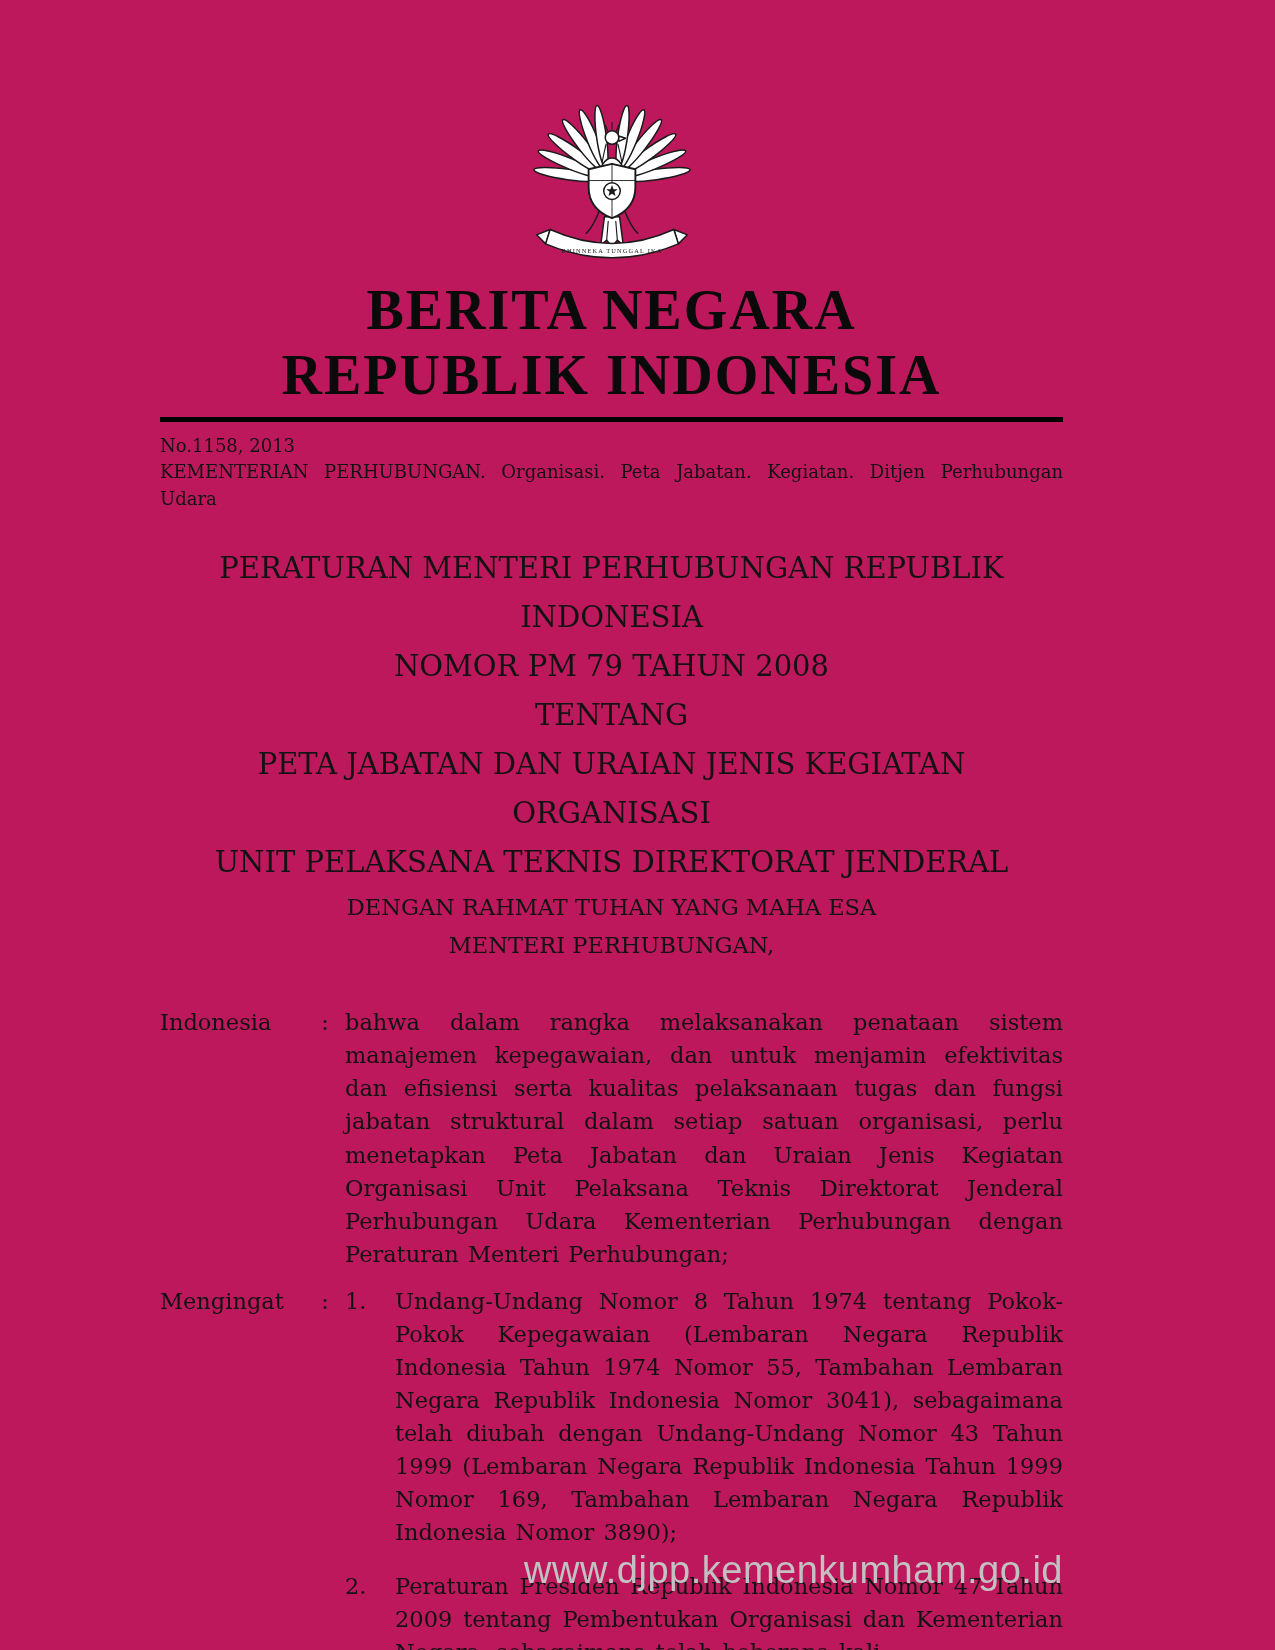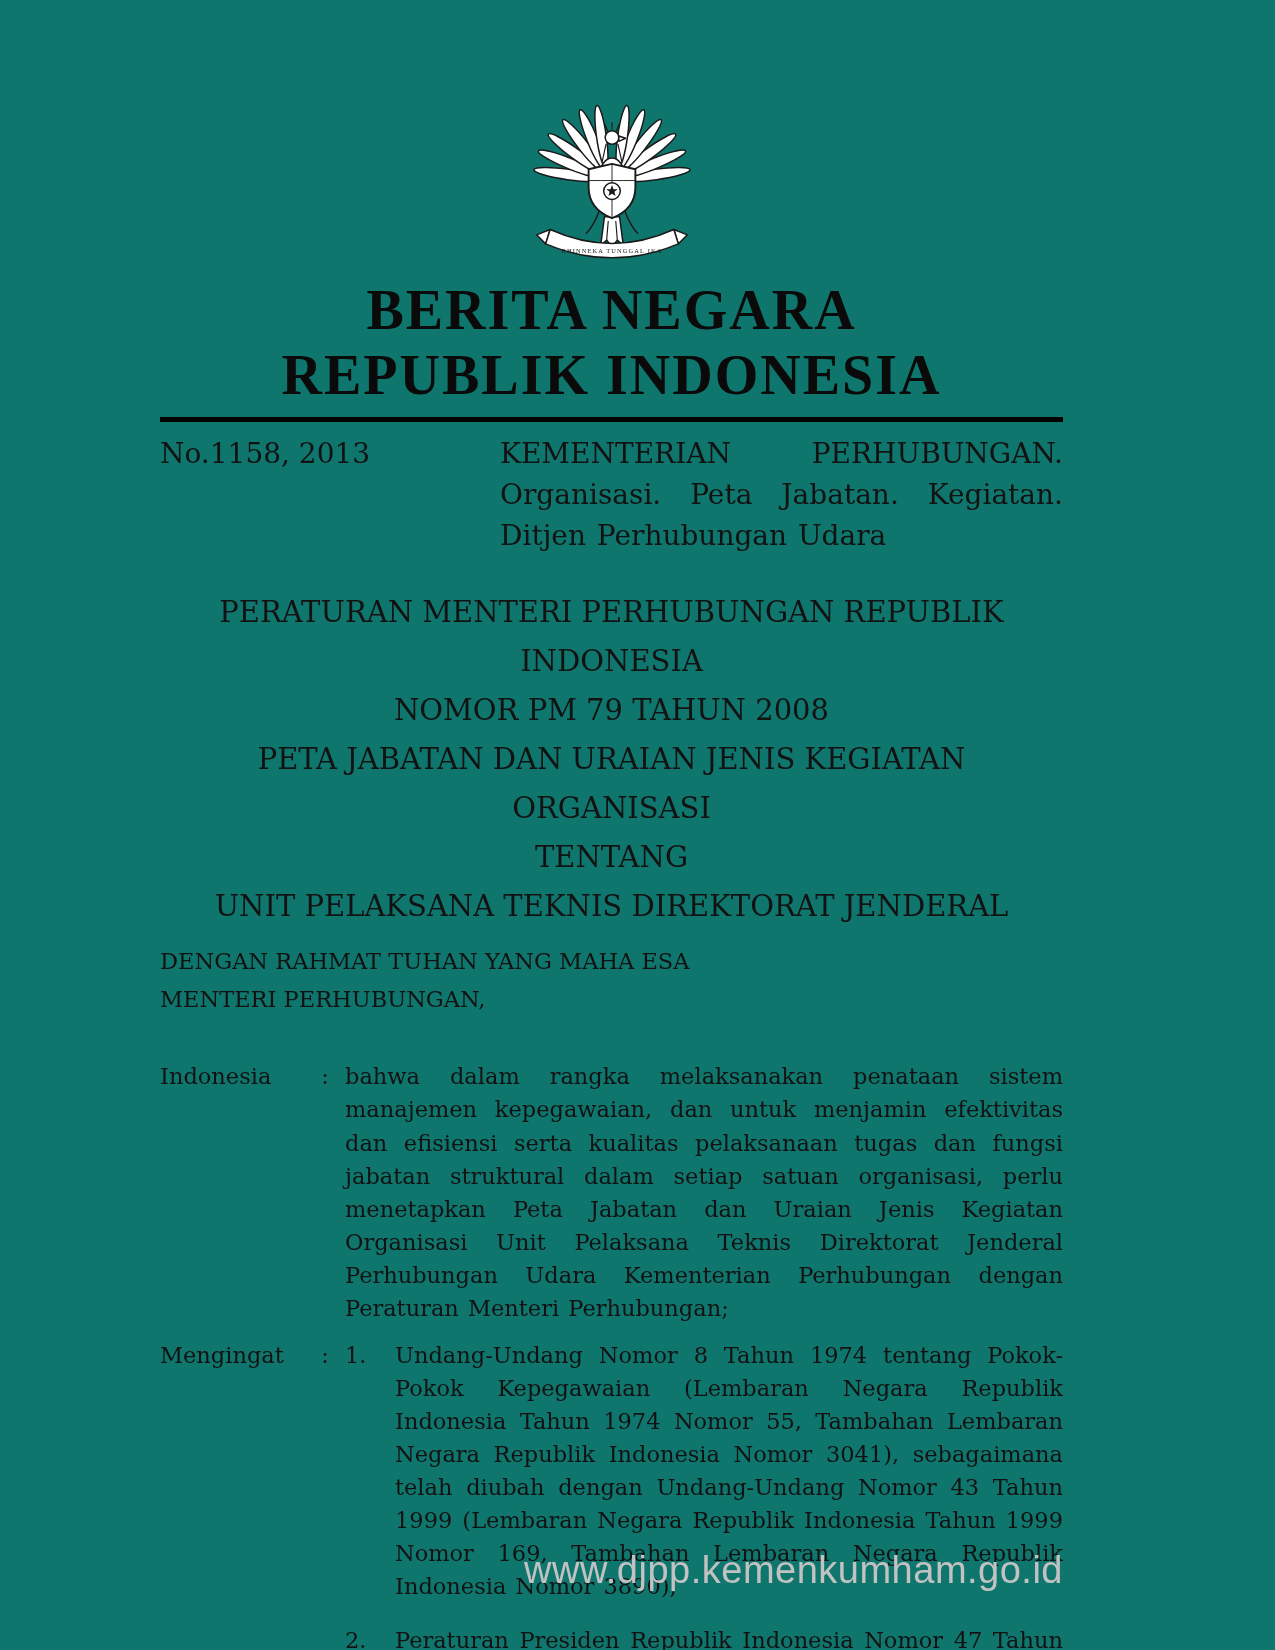--- a/index.html
+++ b/index.html
@@ -7,52 +7,54 @@
   body {
     width: 1275px; height: 1650px;
     font-family: "DejaVu Serif", serif;
     color: #121212;
   }
   .page {
     position: relative;
     width: 1275px; height: 1650px;
     padding: 84px 212px 0 160px;
     overflow: hidden;
-    background: #0f766e;
+    background: #be185d;
   }
   .emblem-wrap { text-align: center; height: 182px; }
   .masthead {
     text-align: center;
     font-family: "Liberation Serif", serif;
     font-weight: 700;
     font-size: 56px;
     line-height: 1.16;
     letter-spacing: 2px;
     margin-top: 12px;
     color: #0a0a0a;
   }
   .rule { height: 5px; background: #000; margin-top: 9px; }
   .gazette-row {
     display: flex;
     margin-top: 11px;
-    font-size: 28px;
+    font-size: 18px;
     line-height: 1.47;
+    flex-direction: column;
   }
   .gazette-number { width: 340px; flex: none; }
   .gazette-subject { flex: 1; text-align: justify; word-spacing: 2px; }
   .title-block {
     margin-top: 32px;
     font-size: 29px;
     line-height: 1.69;
     text-align: center;
   }
   .invocation-block {
-    margin-top: 11px;
+    margin-top: 1px;
     font-size: 22.5px;
     line-height: 1.69;
+    text-align: center;
   }
   .clause {
     display: grid;
     grid-template-columns: 145px 40px 1fr;
     font-size: 22.5px;
     line-height: 1.47;
   }
   .clause--first  { margin-top: 42px; }
   .clause--second { margin-top: 14px; }
   .clause-colon { text-align: center; }
@@ -140,22 +142,22 @@
   <div class="rule"></div>
 
   <div class="gazette-row">
     <div class="gazette-number">No.1158, 2013</div>
     <div class="gazette-subject">KEMENTERIAN PERHUBUNGAN. Organisasi. Peta Jabatan. Kegiatan. Ditjen Perhubungan Udara</div>
   </div>
 
   <div class="title-block">
     <div class="title-line">PERATURAN MENTERI PERHUBUNGAN REPUBLIK INDONESIA</div>
     <div class="title-line">NOMOR PM 79 TAHUN 2008</div>
+    <div class="title-line">TENTANG</div>
     <div class="title-line">PETA JABATAN DAN URAIAN JENIS KEGIATAN ORGANISASI</div>
-    <div class="title-line">TENTANG</div>
     <div class="title-line">UNIT PELAKSANA TEKNIS DIREKTORAT JENDERAL</div>
   </div>
 
   <div class="invocation-block">
     <div>DENGAN RAHMAT TUHAN YANG MAHA ESA</div>
     <div>MENTERI PERHUBUNGAN,</div>
   </div>
 
   <div class="clause clause--first">
     <div class="clause-label">Indonesia</div>

